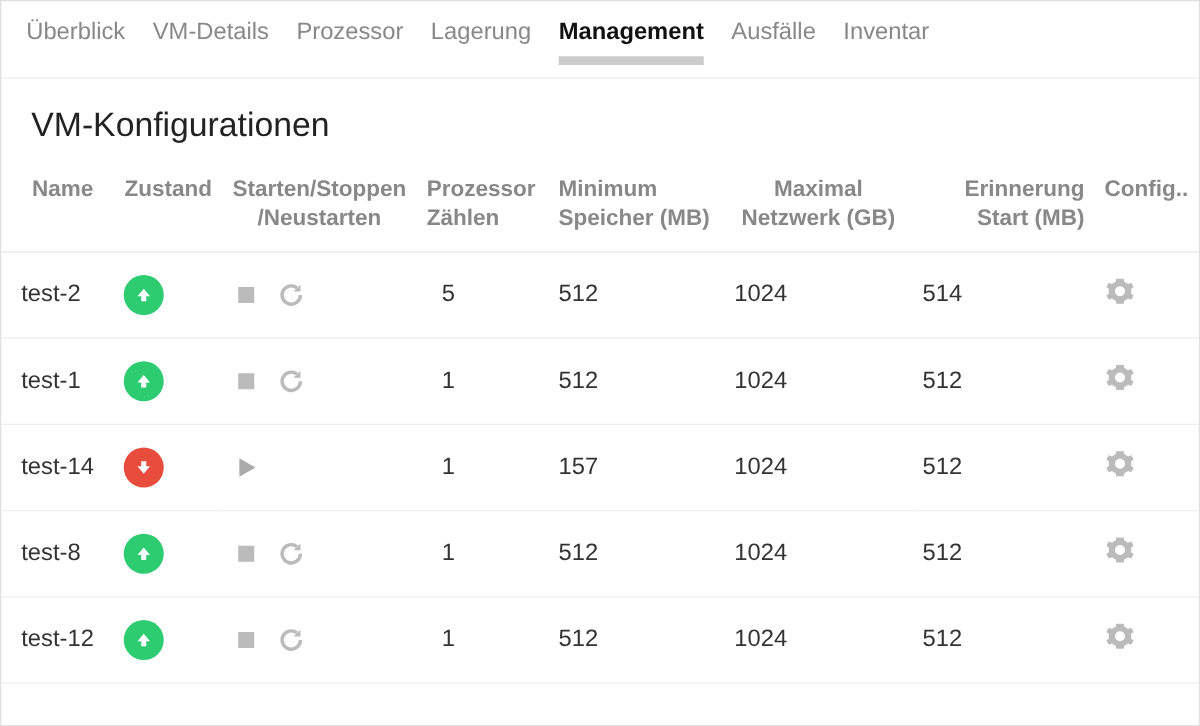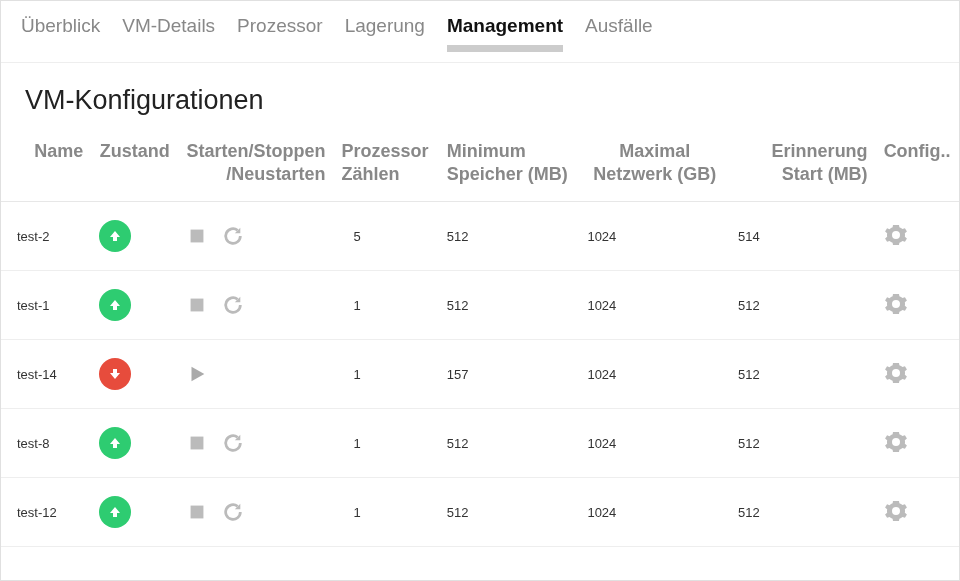--- a/index.html
+++ b/index.html
@@ -32,34 +32,34 @@
   font-size: 27px;
   font-weight: 400;
   color: #222;
   padding: 22px 24px 14px 24px;
 }
 table {
   width: 100%;
   border-collapse: collapse;
 }
 thead th {
-  text-align: right;
+  text-align: center;
   font-weight: 700;
   color: #888;
   font-size: 18px;
   padding: 10px 8px 16px 8px;
   border-bottom: 1px solid #e7e7e7;
   vertical-align: top;
   line-height: 1.25;
 }
 thead th:first-child { padding-left: 16px; }
 tbody td {
   padding: 18px 8px;
   border-bottom: 1px solid #eee;
-  font-size: 13px;
+  font-size: 19px;
   color: #333;
   vertical-align: middle;
 }
 tbody td:first-child { padding-left: 16px; }
 .col-name { width: 90px; }
 .col-state { width: 80px; }
 .col-actions { width: 150px; }
 .col-cpu { width: 105px; text-align: left; }
 .col-min { width: 140px; text-align: left; }
 .col-max { width: 150px; text-align: center; }
@@ -87,20 +87,21 @@
 </head>
 <body>
 
 <div class="tabs" id="tabs">
     <div class="tab">Überblick</div>
     <div class="tab">VM-Details</div>
     <div class="tab">Prozessor</div>
     <div class="tab">Lagerung</div>
     <div class="tab active">Management</div>
     <div class="tab">Ausfälle</div>
+    <div class="tab">Inventar</div>
   </div>
 
 <h1 class="page-title">VM-Konfigurationen</h1>
 
 <table>
   <thead>
     <tr>
       <th class="col-name">Name</th>
       <th class="col-state">Zustand</th>
       <th class="col-actions" id="th-actions">Starten/Stoppen<br>/Neustarten</th>

